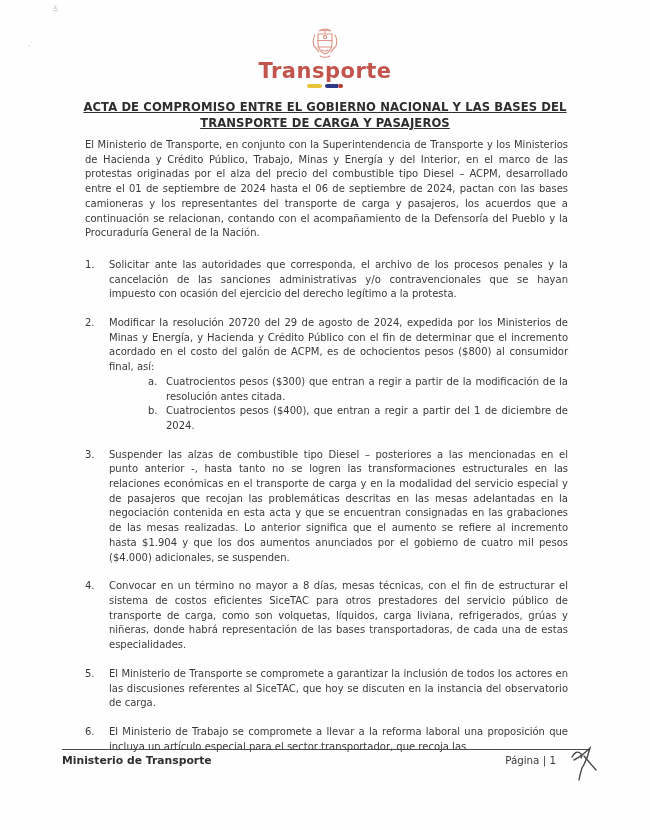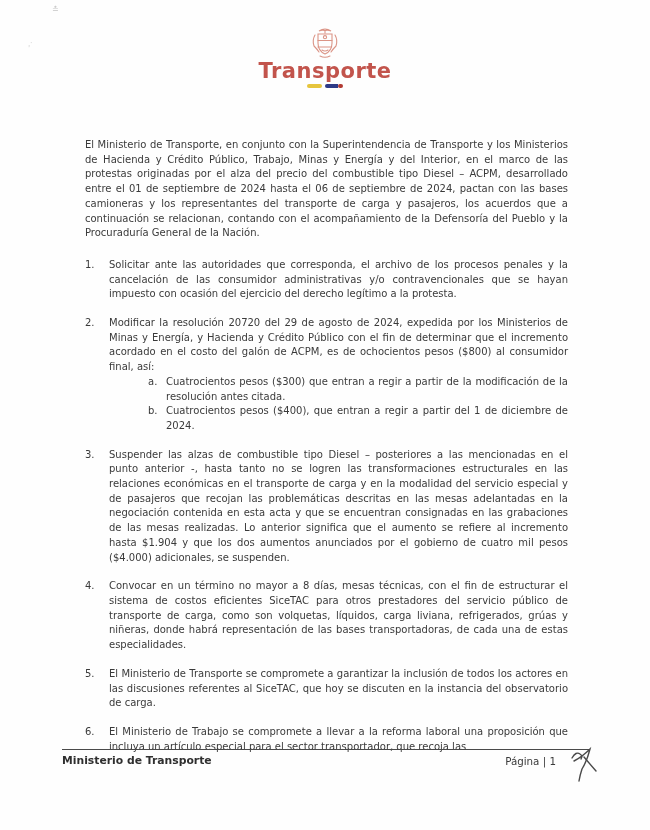--- a/index.html
+++ b/index.html
@@ -43,21 +43,21 @@
   .oli{display:flex;margin-bottom:14px;}
   .num{flex:0 0 24px;}
   .itext{flex:1;text-align:justify;}
   .sublist{margin-left:39px;margin-top:0;}
   .sli{display:flex;}
   .letter{flex:0 0 18px;}
   .stext{flex:1;text-align:justify;}
   
   .footer{position:absolute;left:62px;right:60px;top:749px;}
   .footer .rule{border-top:1.4px solid #4a4a4a;margin-bottom:4px;}
-  .footrow{display:flex;align-items:flex-end;font-size:10.8px;}
+  .footrow{display:flex;align-items:flex-start;font-size:10.8px;}
   .org{font-weight:bold;color:#2f2f2f;flex:1;}
   .pagenum{color:#3a3a3a;font-size:10.3px;margin-right:4px;}
   .squiggle{position:absolute;right:-14px;top:-10px;}
   .address{font-size:10.8px;margin-top:3px;color:#3a3a3a;}
 </style>
 </head>
 <body>
 
 <div class="page">
 
@@ -82,29 +82,33 @@
       <path d="M12 30 Q17 32.5 22 30"></path>
     </svg>
     <div class="brand">Transporte</div>
     <div class="flagbar">
       <i class="fy" style="background:#e6c53d"></i>
       <i class="fb" style="background:#2e3a87"></i>
       <i class="fr" style="background:#b23a33"></i>
     </div>
   </div>
 
+  <div class="title">
+    <span>ACTA DE COMPROMISO ENTRE EL GOBIERNO NACIONAL Y LAS BASES DEL</span>
+    <span>TRANSPORTE DE CARGA Y PASAJEROS</span>
+  </div>
 
   <div class="bodytext">
     <p class="intro">El Ministerio de Transporte, en conjunto con la Superintendencia de Transporte y los Ministerios de Hacienda y Crédito Público, Trabajo, Minas y Energía y del Interior, en el marco de las protestas originadas por el alza del precio del combustible tipo Diesel – ACPM, desarrollado entre el 01 de septiembre de 2024 hasta el 06 de septiembre de 2024, pactan con las bases camioneras y los representantes del transporte de carga y pasajeros, los acuerdos que a continuación se relacionan, contando con el acompañamiento de la Defensoría del Pueblo y la Procuraduría General de la Nación.</p>
 
     <div class="olist">
 
       <div class="oli">
         <span class="num">1.</span>
-        <div class="itext">Solicitar ante las autoridades que corresponda, el archivo de los procesos penales y la cancelación de las consumidor administrativas y/o contravencionales que se hayan impuesto con ocasión del ejercicio del derecho legítimo a la protesta.</div>
+        <div class="itext">Solicitar ante las autoridades que corresponda, el archivo de los procesos penales y la cancelación de las sanciones administrativas y/o contravencionales que se hayan impuesto con ocasión del ejercicio del derecho legítimo a la protesta.</div>
       </div>
 
       <div class="oli">
         <span class="num">2.</span>
         <div class="itext">
           <span>Modificar la resolución 20720 del 29 de agosto de 2024, expedida por los Ministerios de Minas y Energía, y Hacienda y Crédito Público con el fin de determinar que el incremento acordado en el costo del galón de ACPM, es de ochocientos pesos ($800) al consumidor final, así:</span>
           <div class="sublist">
             <div class="sli">
               <span class="letter">a.</span>
               <div class="stext">Cuatrocientos pesos ($300) que entran a regir a partir de la modificación de la resolución antes citada.</div>

